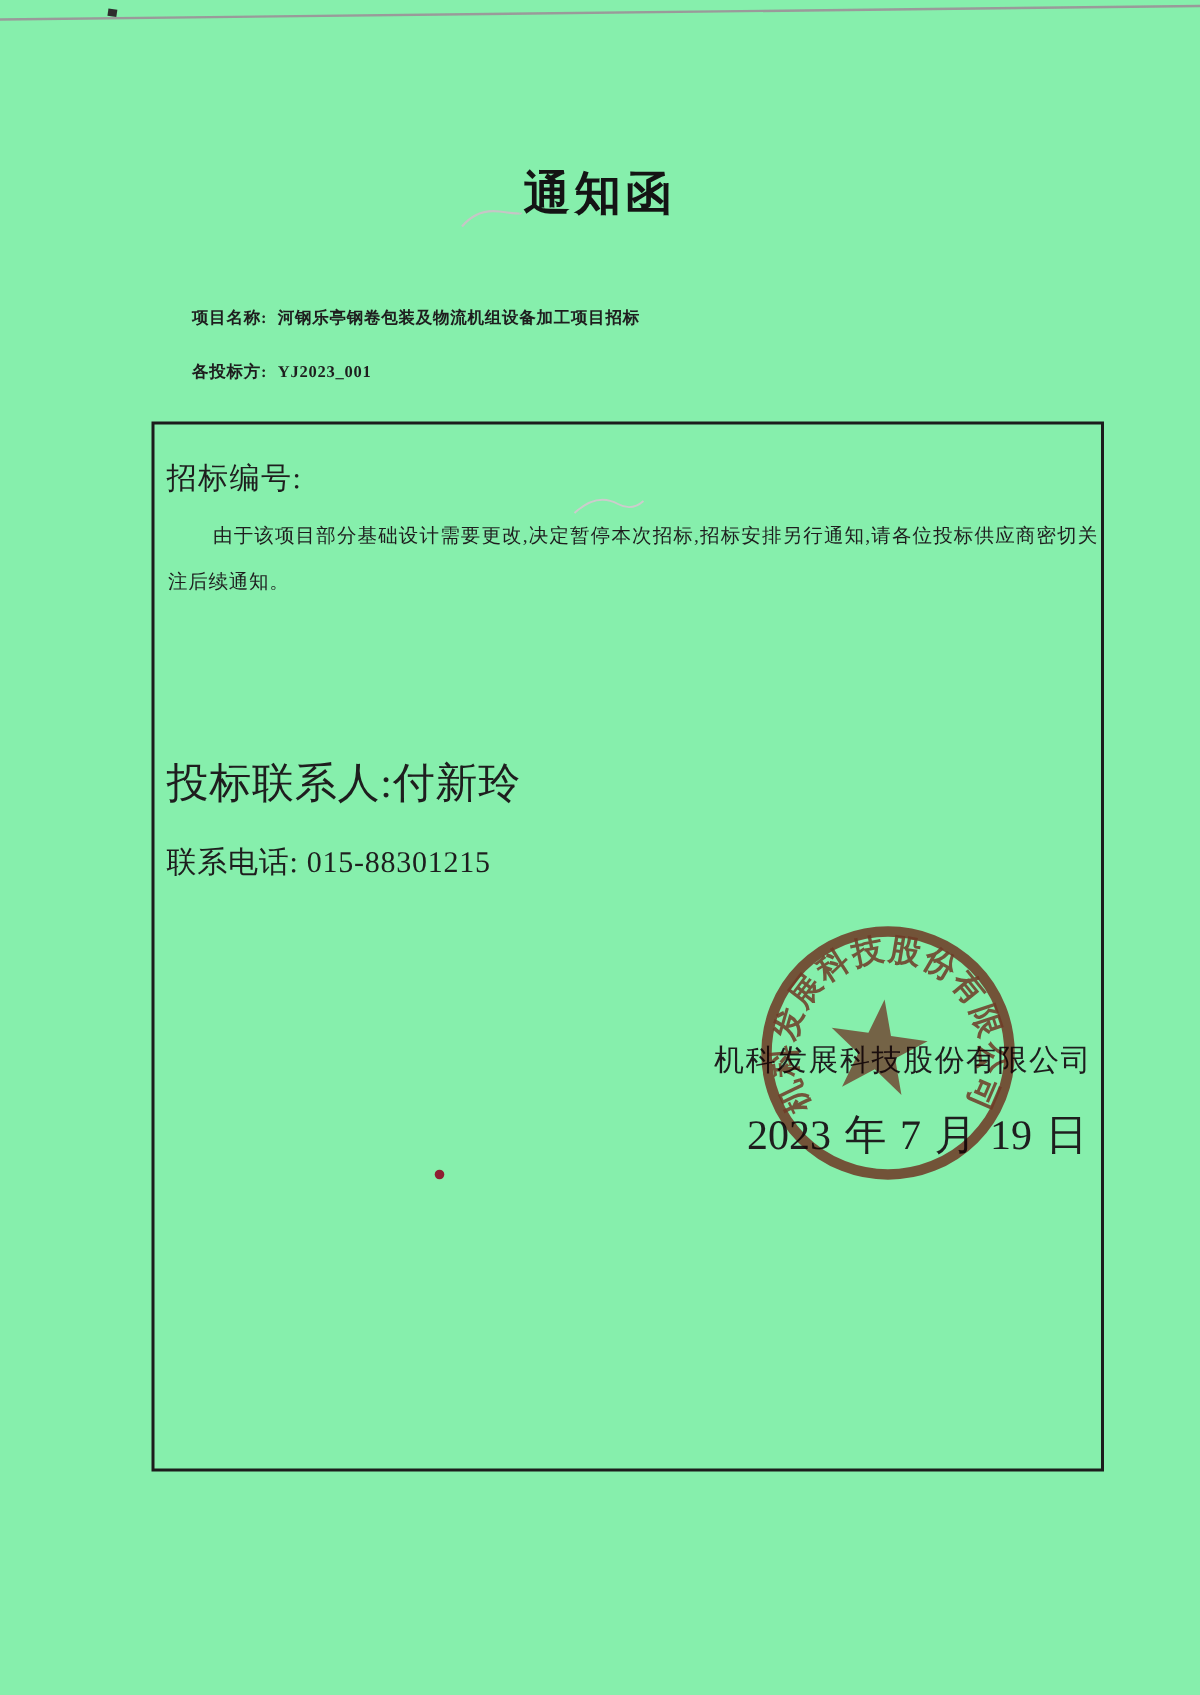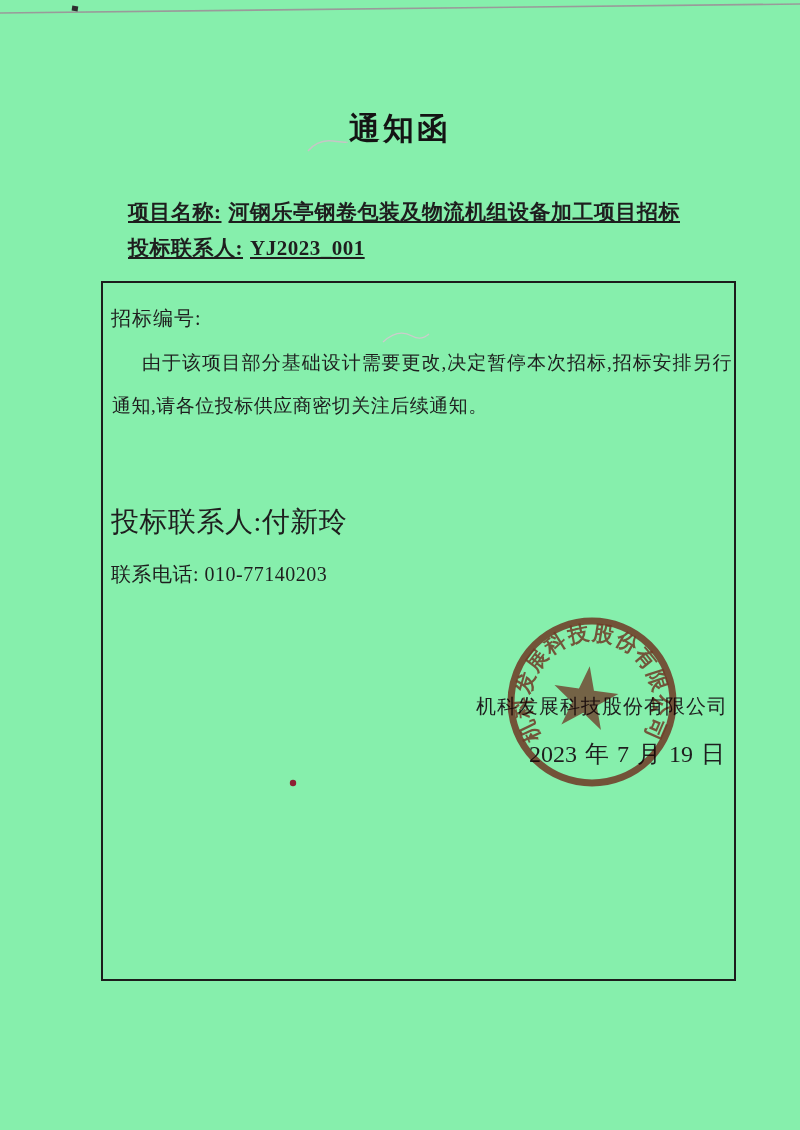--- a/index.html
+++ b/index.html
@@ -12,39 +12,39 @@
     color:#1e1e1e;
   }
   .artifacts{position:absolute;left:0;top:0;z-index:1;pointer-events:none;}
   .title{
     position:absolute;left:0;top:108px;width:800px;
     margin:0;text-align:center;
     font-size:31px;font-weight:700;letter-spacing:3px;
     color:#141414;
   }
   .meta{position:absolute;left:128px;top:194px;z-index:2;}
-  .meta-line{height:36px;line-height:36px;font-size:21px;font-weight:700;letter-spacing:0.5px;text-decoration:underline;}
+  .meta-line{height:36px;line-height:36px;font-size:11px;font-weight:700;letter-spacing:0.5px;}
   .meta-line .label{margin-right:7px;}
   .notice-box{
     position:absolute;left:101px;top:281px;
     width:635px;height:700px;
     border:2px solid #1c1c1c;
     box-sizing:border-box;
     z-index:2;
   }
   .salutation{position:absolute;left:8px;top:22px;font-size:20px;letter-spacing:1px;}
   .notice-body{
     position:absolute;left:9px;top:58px;width:620px;margin:0;
-    font-size:19px;line-height:43px;
+    font-size:13px;line-height:31px;
     text-indent:30px;text-align:justify;letter-spacing:0.5px;
   }
   .contact-person{position:absolute;left:8px;top:220px;font-size:28px;letter-spacing:0.5px;}
   .contact-phone{position:absolute;left:8px;top:278px;font-size:20px;letter-spacing:0.5px;}
   .company-line{position:absolute;right:6px;top:410px;font-size:20px;letter-spacing:1px;}
-  .date-line{position:absolute;right:9px;top:455px;font-size:24px;word-spacing:2px;text-align:center;}
+  .date-line{position:absolute;right:9px;top:455px;font-size:28px;word-spacing:2px;text-align:center;}
   .stamp{
     position:absolute;left:475px;top:590px;
     z-index:3;
     mix-blend-mode:multiply;
     pointer-events:none;
     opacity:0.92;
   }
 </style>
 </head>
 <body>
@@ -59,29 +59,29 @@
     <circle cx="293" cy="783" r="3.2" fill="#8e1f33"></circle>
   </svg>
 
   <h1 class="title">通知函</h1>
 
   <div class="meta">
     <div class="meta-line">
       <span class="label">项目名称:</span><span>河钢乐亭钢卷包装及物流机组设备加工项目招标</span>
     </div>
     <div class="meta-line">
-      <span class="label">投标联系人:</span><span>YJ2023_001</span>
+      <span class="label">各投标方:</span><span>YJ2023_001</span>
     </div>
   </div>
 
   <div class="notice-box">
     <div class="salutation">招标编号:</div>
     <p class="notice-body">由于该项目部分基础设计需要更改,决定暂停本次招标,招标安排另行通知,请各位投标供应商密切关注后续通知。</p>
     <div class="contact-person">投标联系人:付新玲</div>
-    <div class="contact-phone">联系电话: 010-77140203</div>
+    <div class="contact-phone">联系电话: 015-88301215</div>
     <div class="company-line">机科发展科技股份有限公司</div>
     <div class="date-line">2023 年 7 月 19 日</div>
   </div>
 
   <svg class="stamp" width="235" height="230" viewBox="0 0 235 230">
     <defs>
       <path id="seal-arc" d="M 66.2 147.6 A 62 62 0 1 1 167.8 147.6" fill="none"></path>
     </defs>
     <circle cx="117" cy="112" r="81" fill="none" stroke="#d0302a" stroke-width="7" opacity="0.88"></circle>
     <polygon points="0,-34 7.6,-10.5 32.3,-10.5 12.4,4 20,27.5 0,13 -20,27.5 -12.4,4 -32.3,-10.5 -7.6,-10.5" transform="translate(110,110) rotate(8)" fill="#d0302a" opacity="0.78"></polygon>

